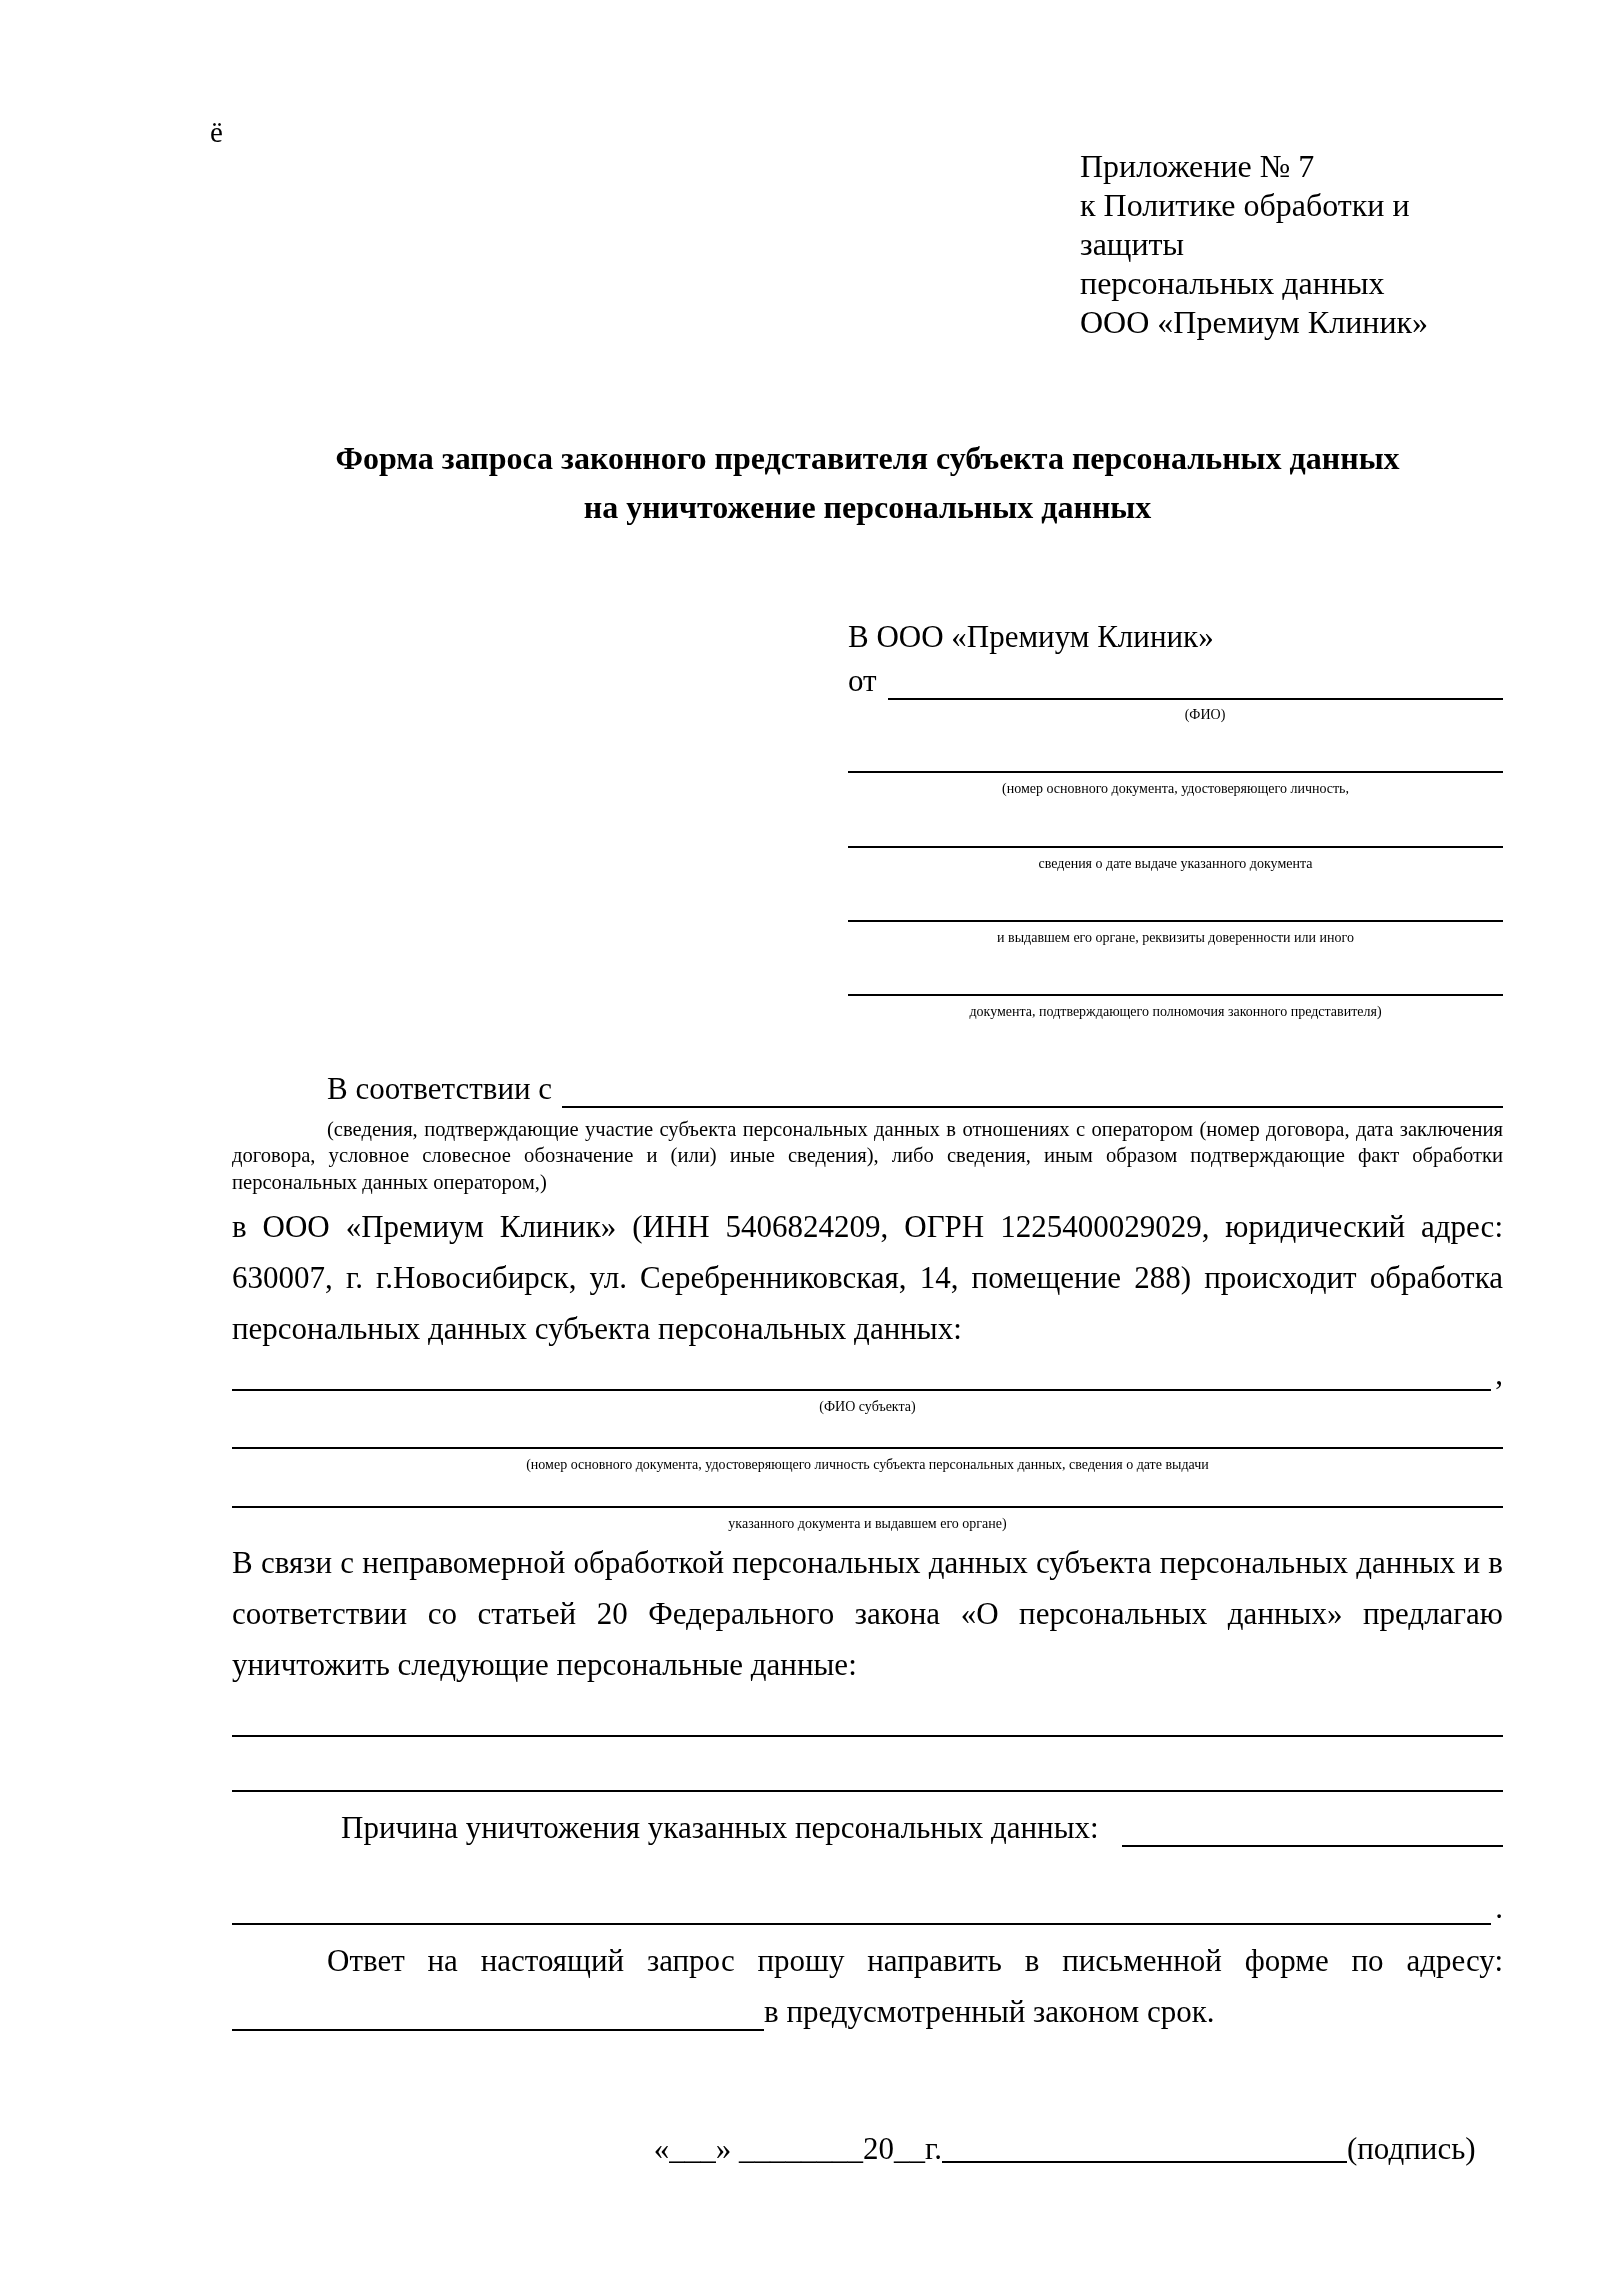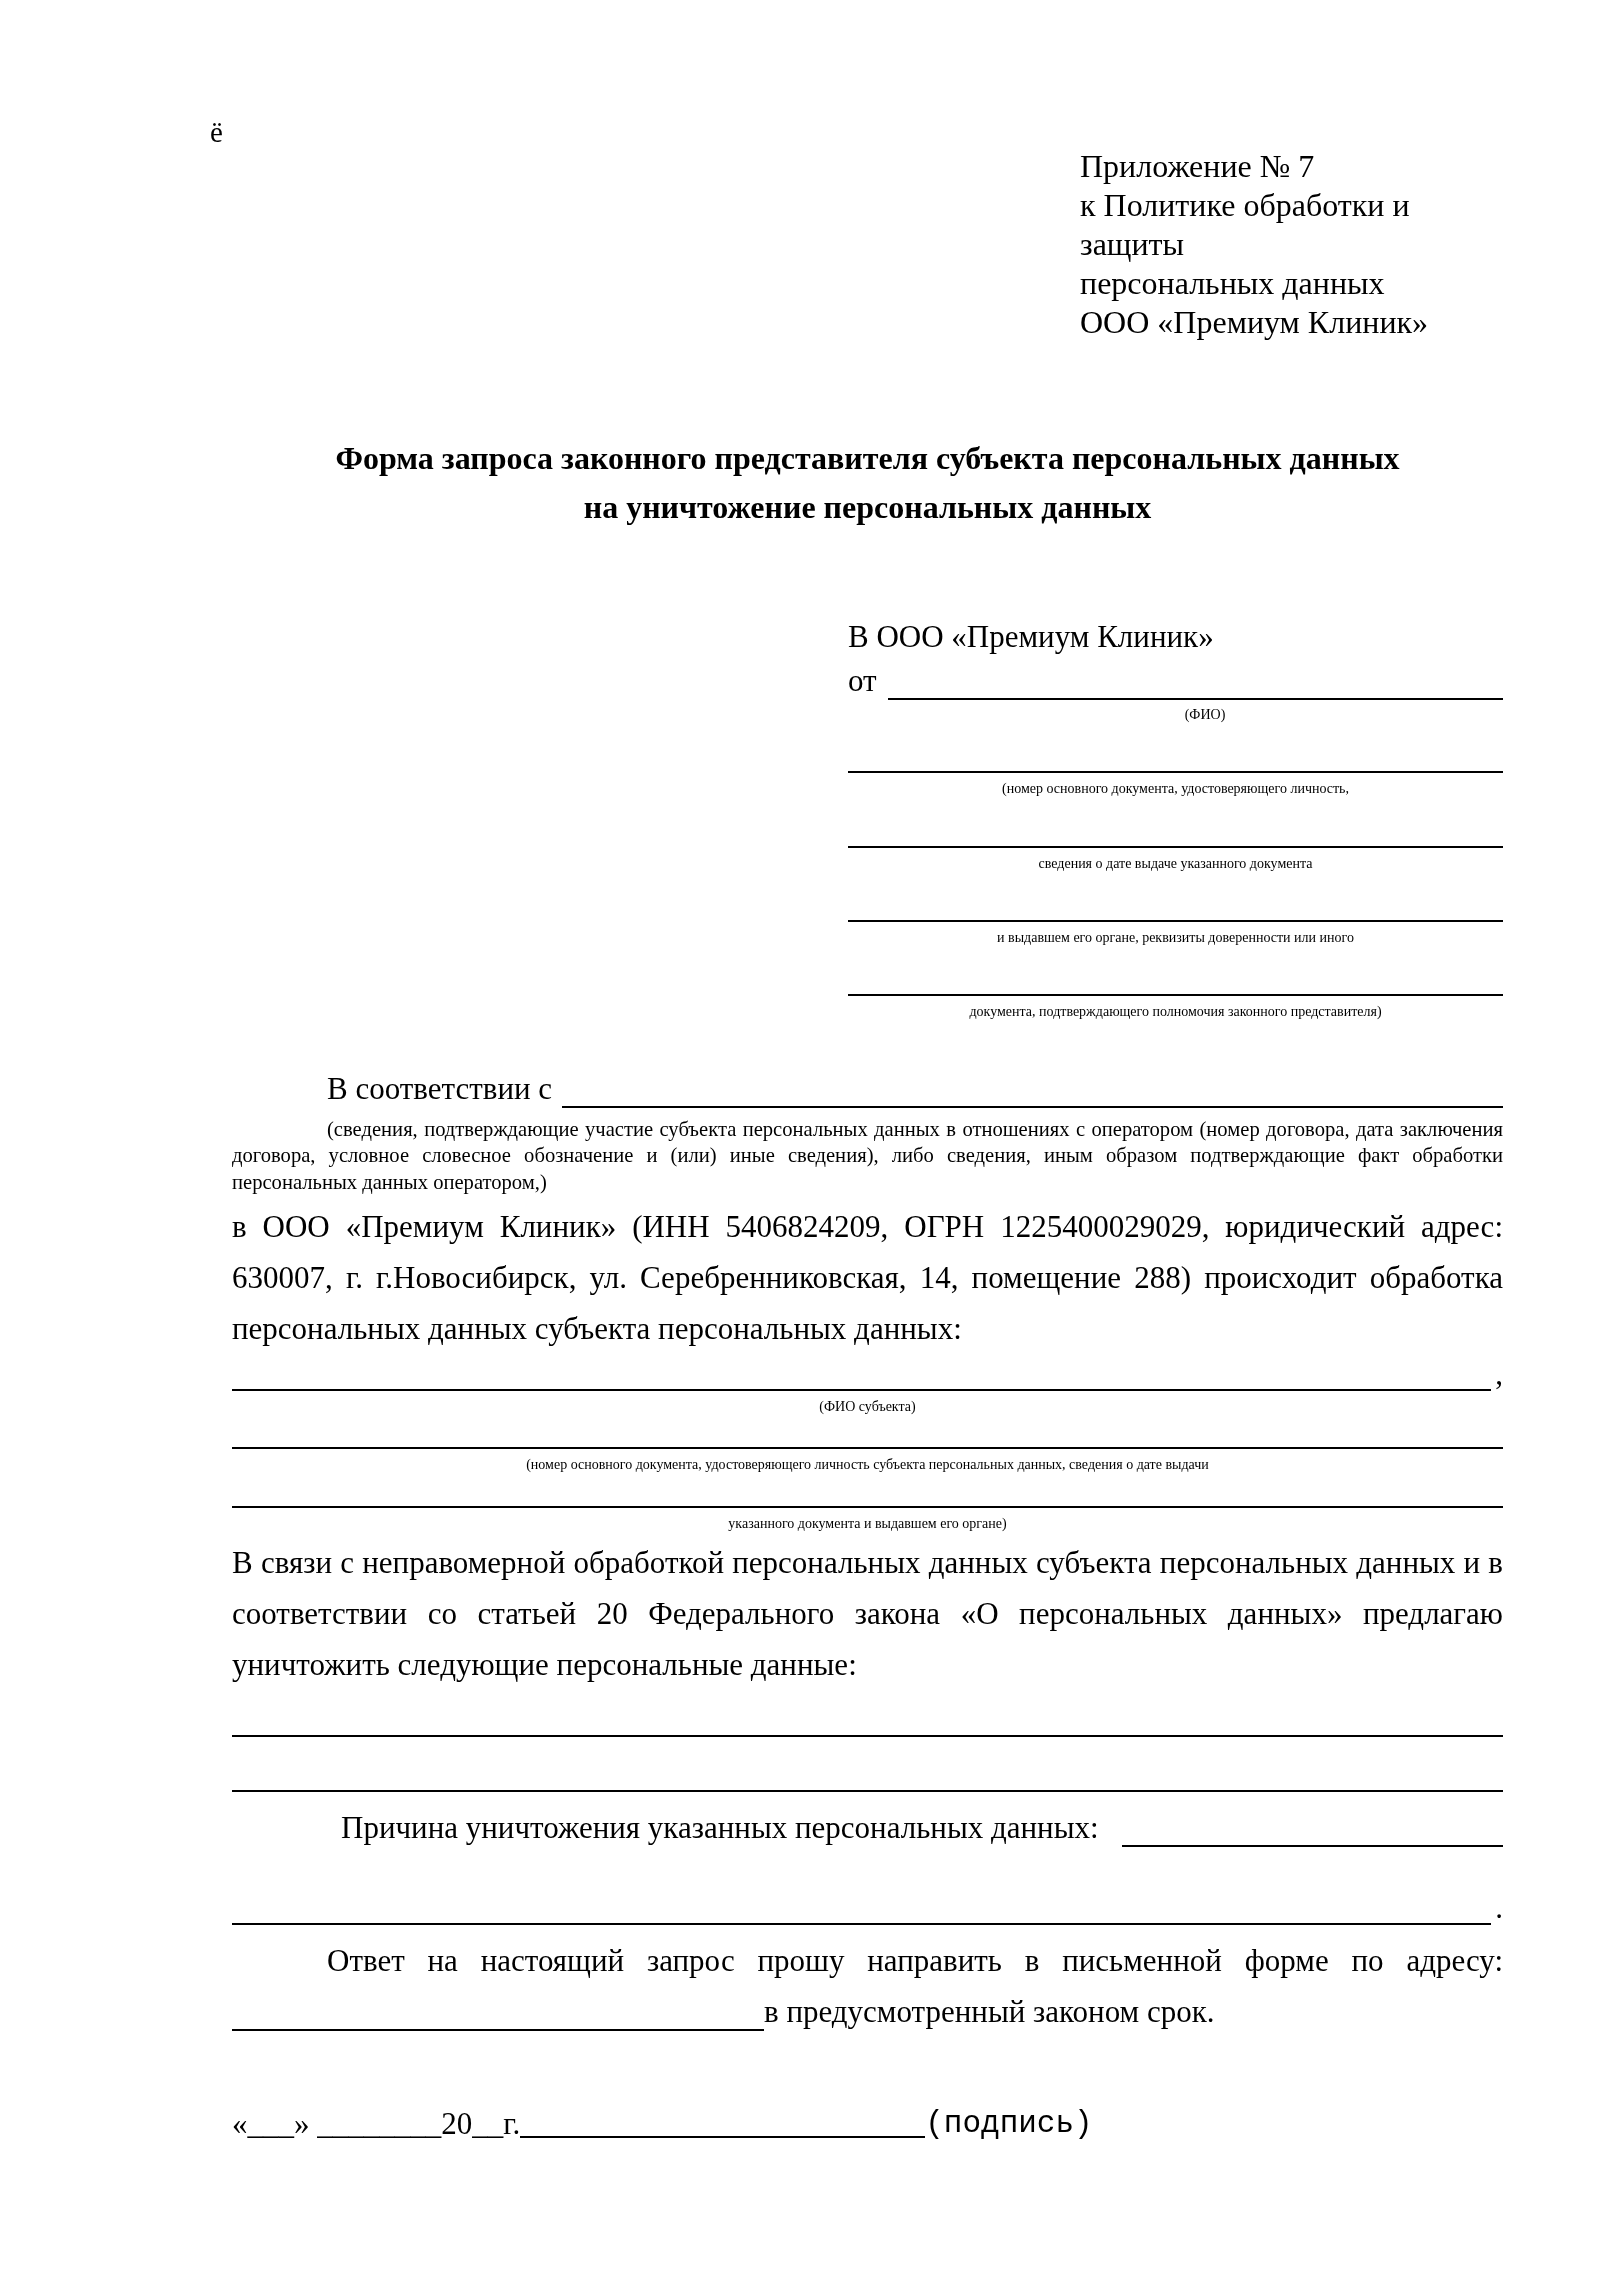--- a/index.html
+++ b/index.html
@@ -101,29 +101,29 @@
   .reason-row .fill { margin-left: 9.8px; }
   .period-row { margin-top: 43px; }
 
   .answer-para { margin-top: 9.8px; line-height: 51px; }
 
   .srok-row { margin-top: 5.9px; }
   .srok-line { flex: 0 0 532px; }
   .srok-text { line-height: 39px; }
 
   .signature-row {
-    margin-top: 72px;
+    margin-top: 97px;
     display: flex;
-    justify-content: flex-start;
+    justify-content: flex-end;
     align-items: flex-end;
   }
   .date-part { line-height: 41px; white-space: nowrap; }
   .sign-part { display: flex; align-items: flex-end; padding-right: 27.4px; }
   .sign-line { width: 405px; border-bottom: 2.9px solid #000; height: 0; margin-bottom: 5.9px; }
-  .sign-cap { line-height: 41px; white-space: nowrap; font-family: Liberation Mono, monospace; }
+  .sign-cap { line-height: 41px; white-space: nowrap; }
 </style>
 </head>
 <body>
 
 <div class="page">
 
   <span class="stray-char">ё</span>
 
   <div class="content">
 

